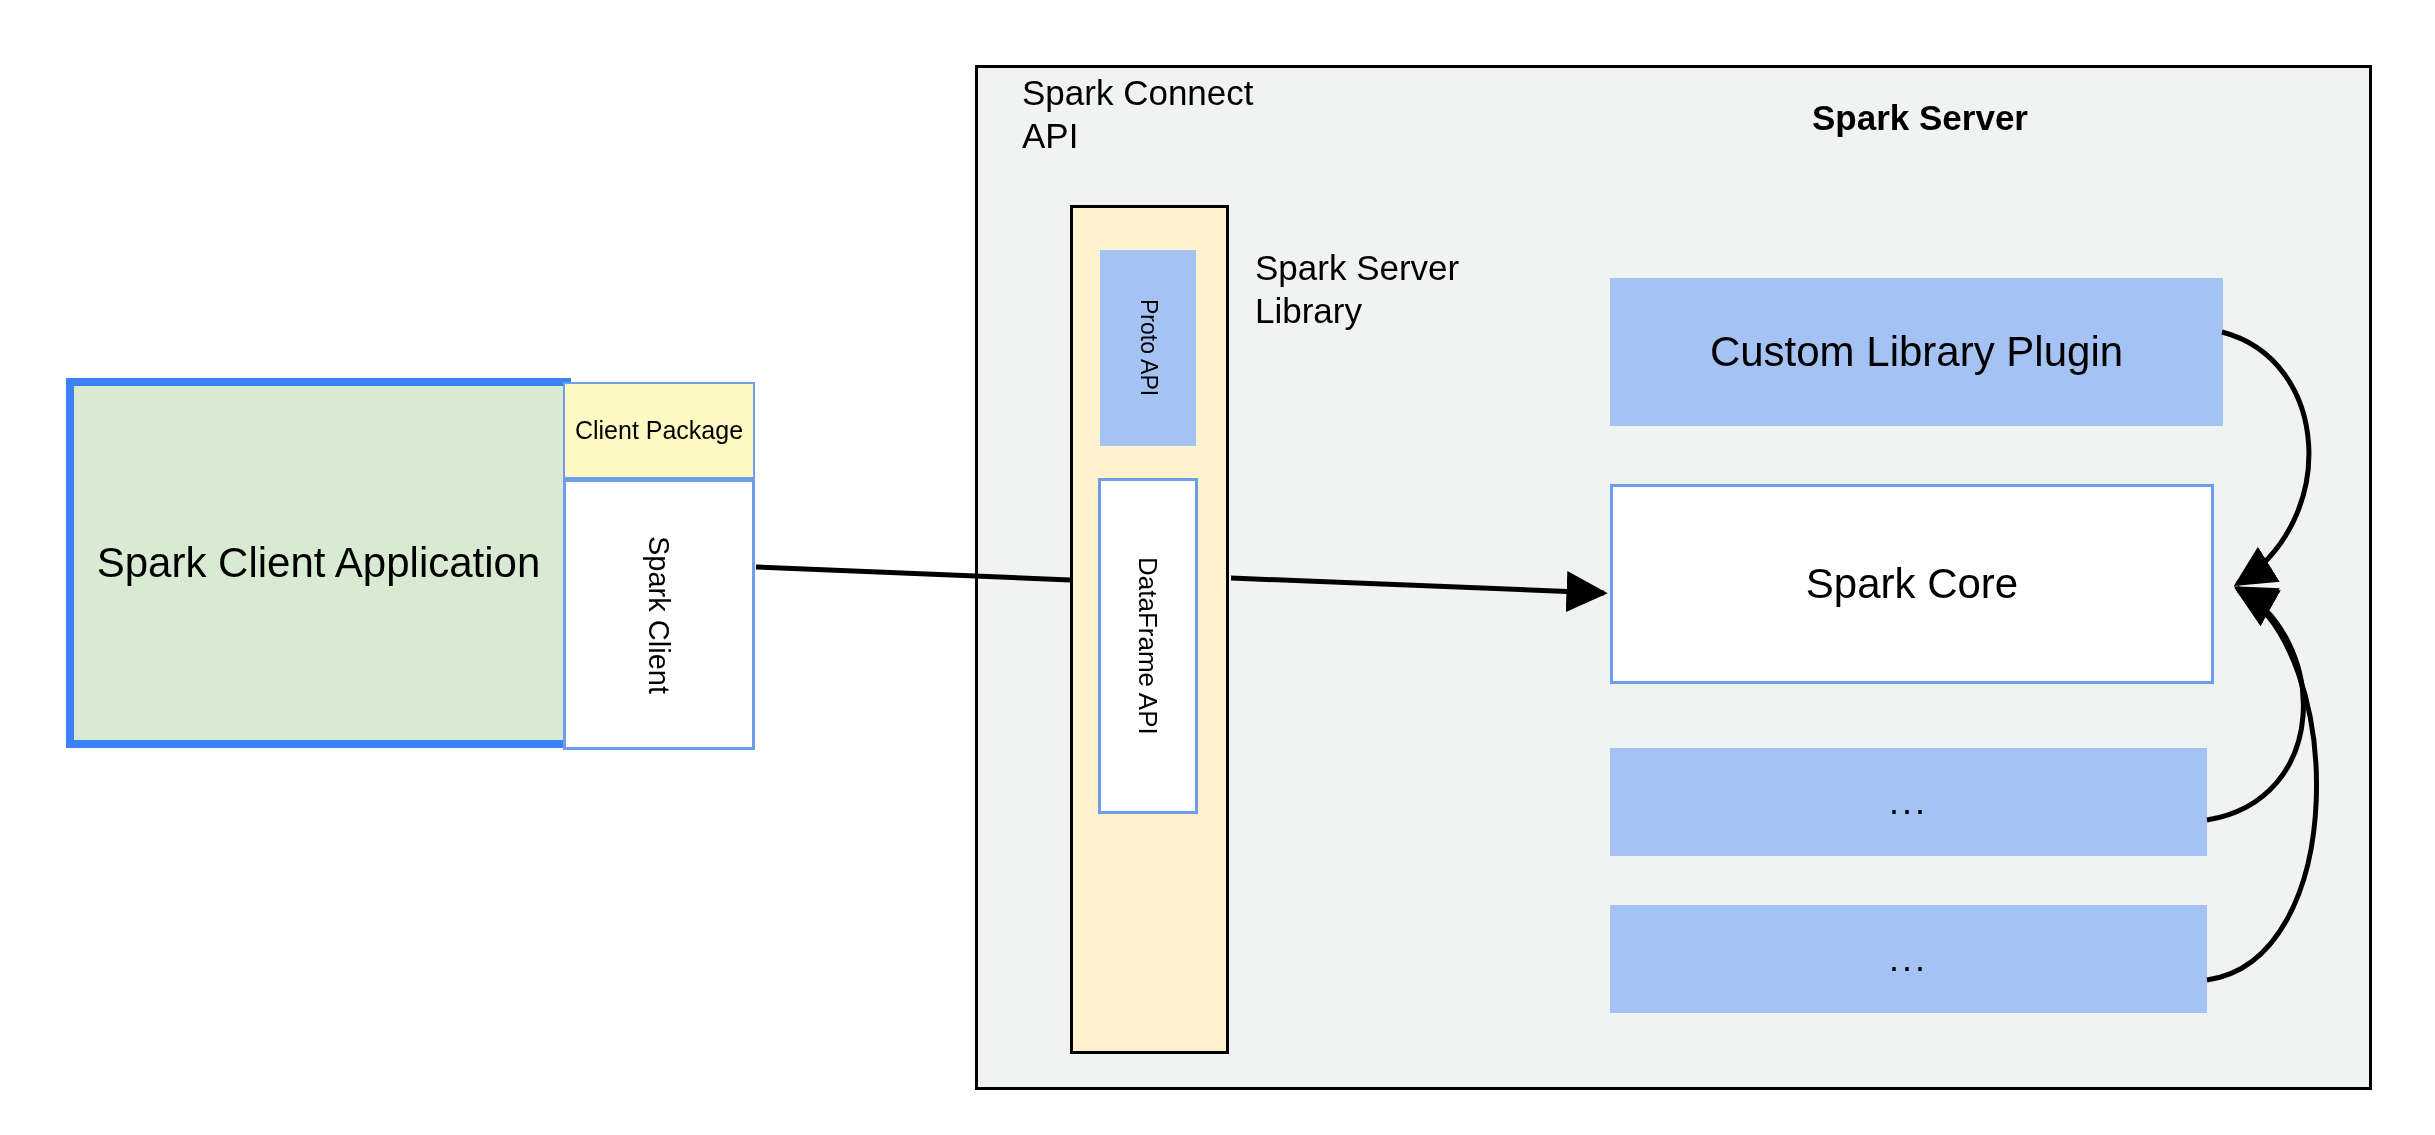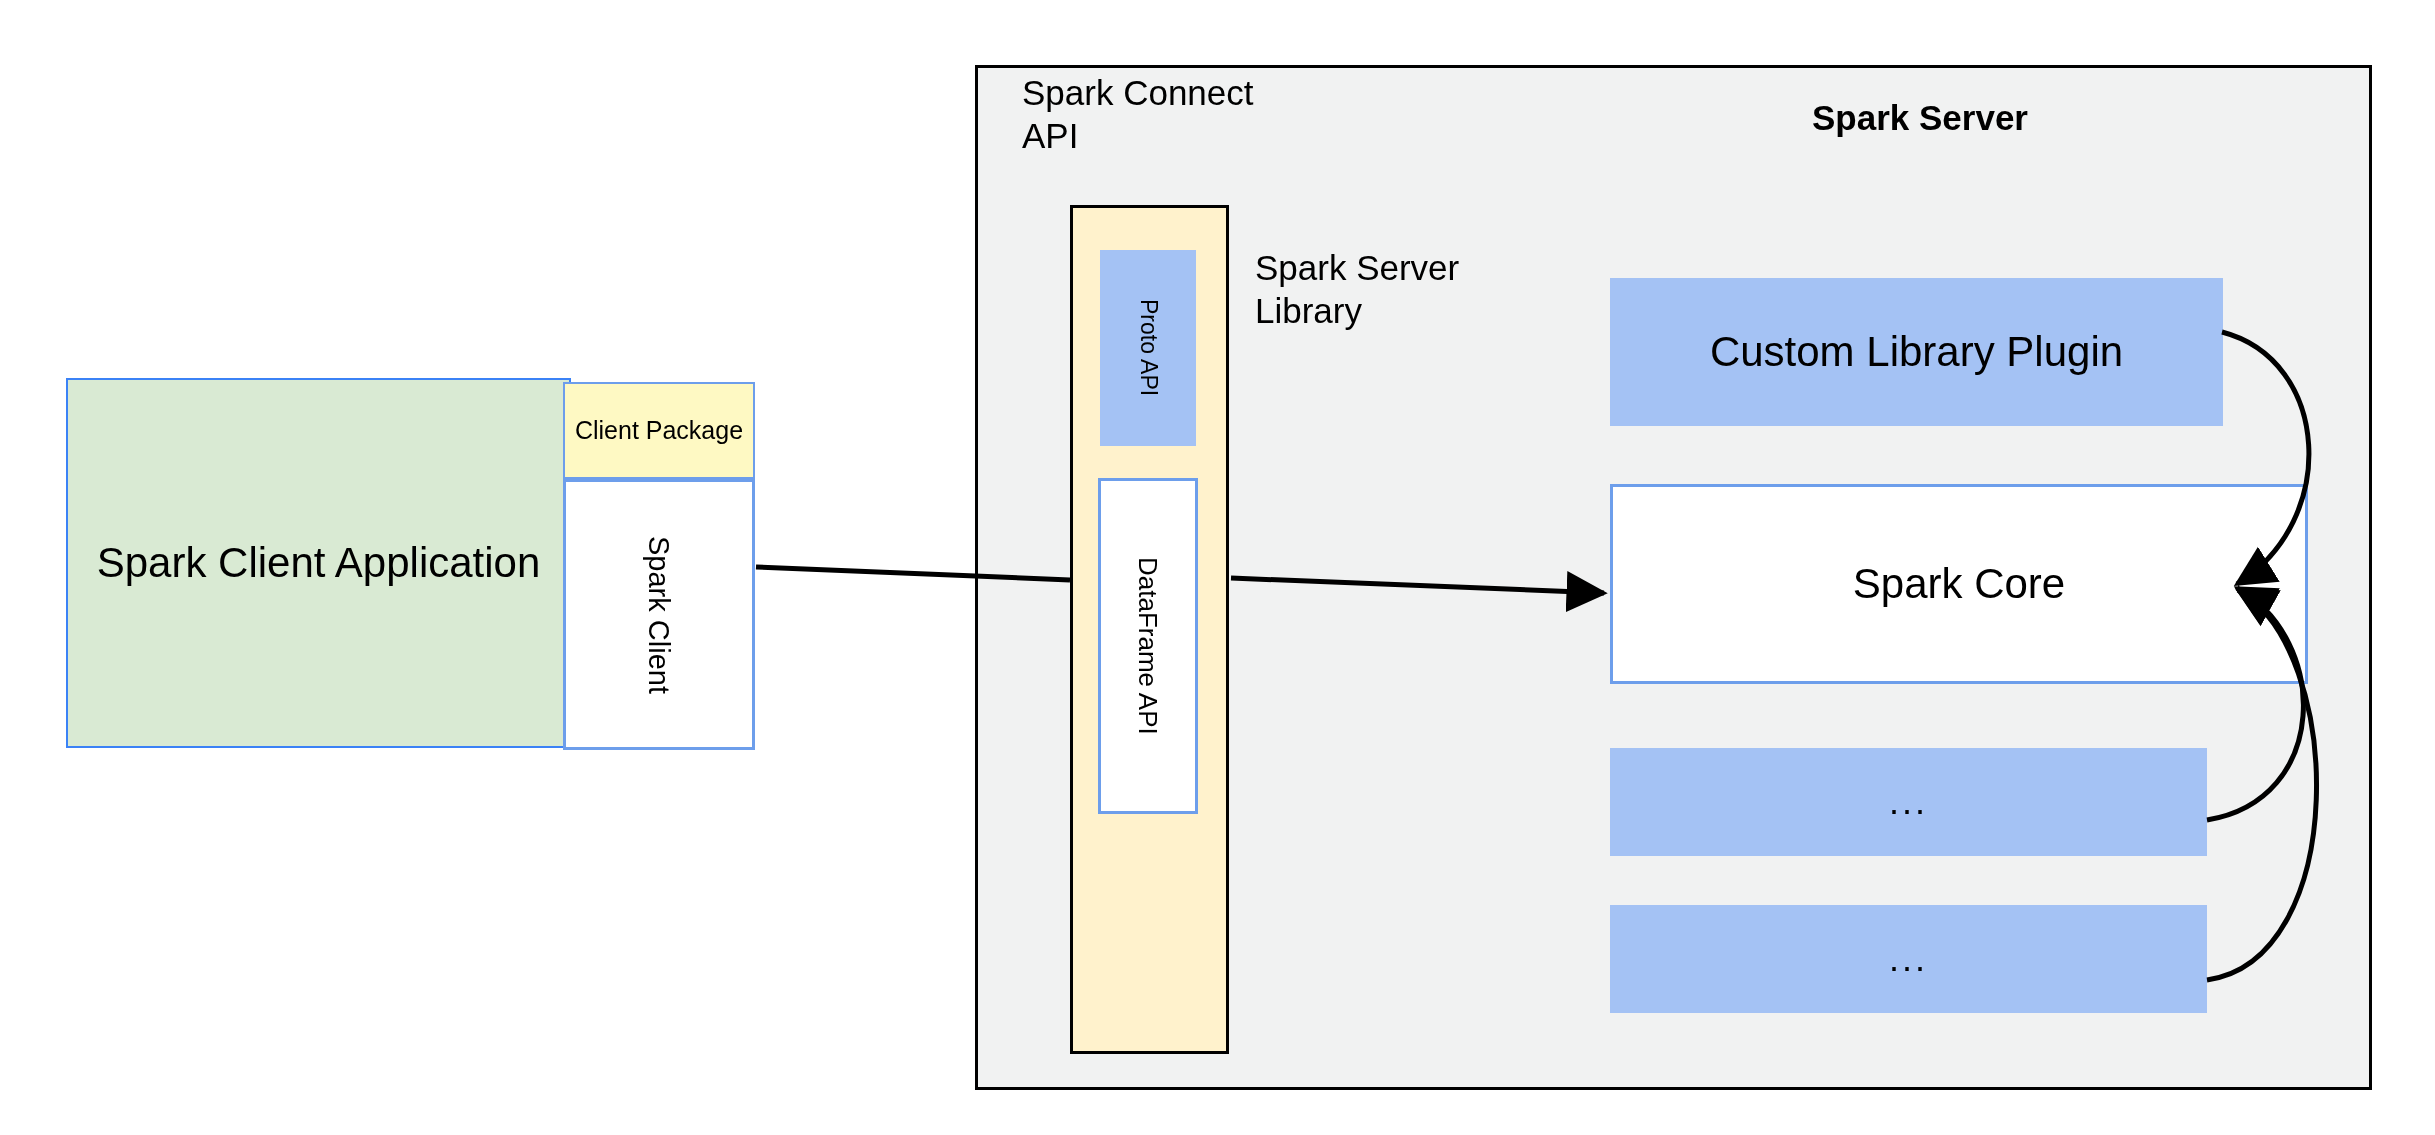--- a/index.html
+++ b/index.html
@@ -35,21 +35,21 @@
   .plain-label {
     position: absolute;
     white-space: pre-line;
     line-height: 1.22;
   }
 
   
   #client-app {
     left: 66px; top: 378px; width: 505px; height: 370px;
     background: #d9ead3;
-    border: 2px solid #3b82f6;
+    border: 8px solid #3b82f6;
     font-size: 42px;
     z-index: 2;
   }
   #client-package {
     left: 563px; top: 382px; width: 192px; height: 97px;
     background: #fef9c3;
     border: 2px solid #6d9eeb;
     font-size: 25px;
     z-index: 3;
   }
@@ -112,21 +112,21 @@
 
   
   #custom-library-plugin {
     left: 1610px; top: 278px; width: 613px; height: 148px;
     background: #a4c2f4;
     border: none;
     font-size: 42px;
     z-index: 3;
   }
   #spark-core {
-    left: 1610px; top: 484px; width: 698px; height: 200px;
+    left: 1610px; top: 484px; width: 604px; height: 200px;
     background: #ffffff;
     border: 3px solid #6d9eeb;
     font-size: 42px;
     z-index: 3;
   }
   #ellipsis-one {
     left: 1610px; top: 748px; width: 597px; height: 108px;
     background: #a4c2f4;
     border: none;
     font-size: 36px;

